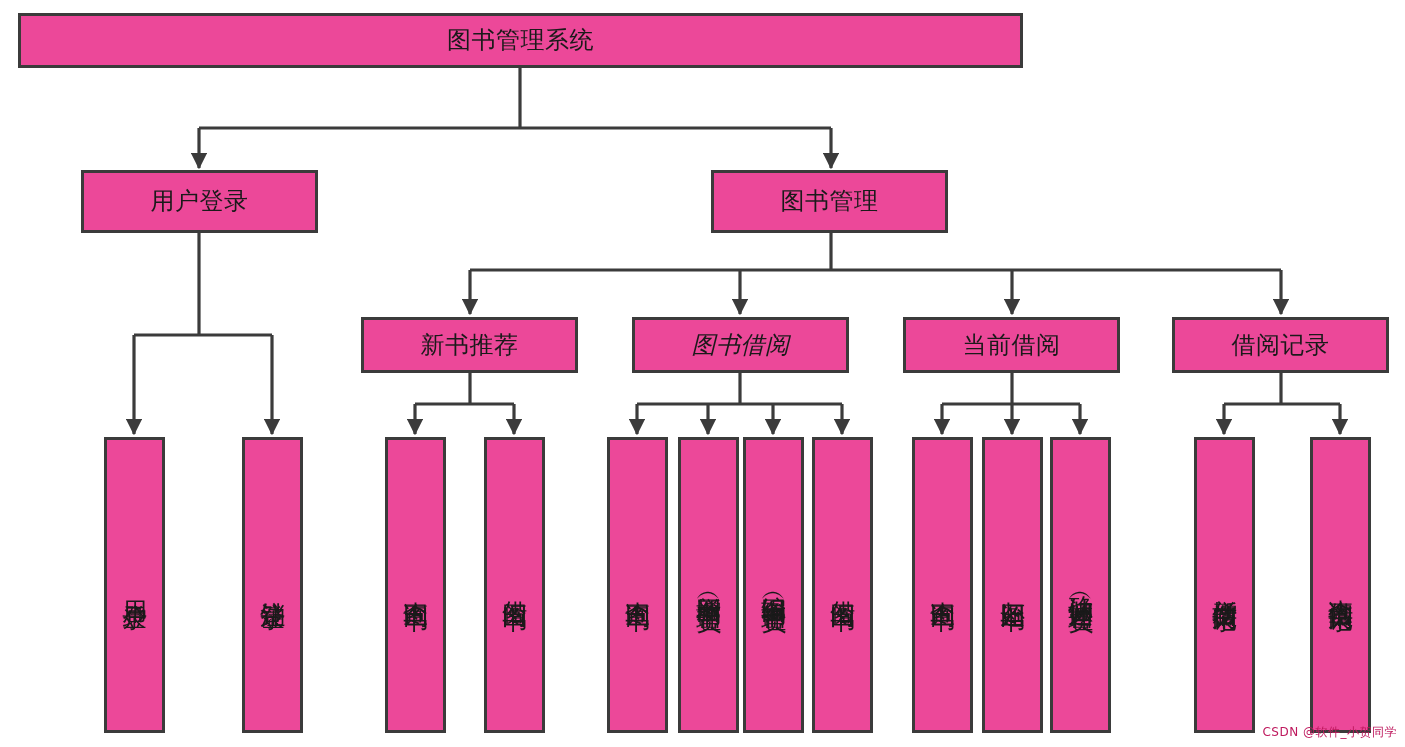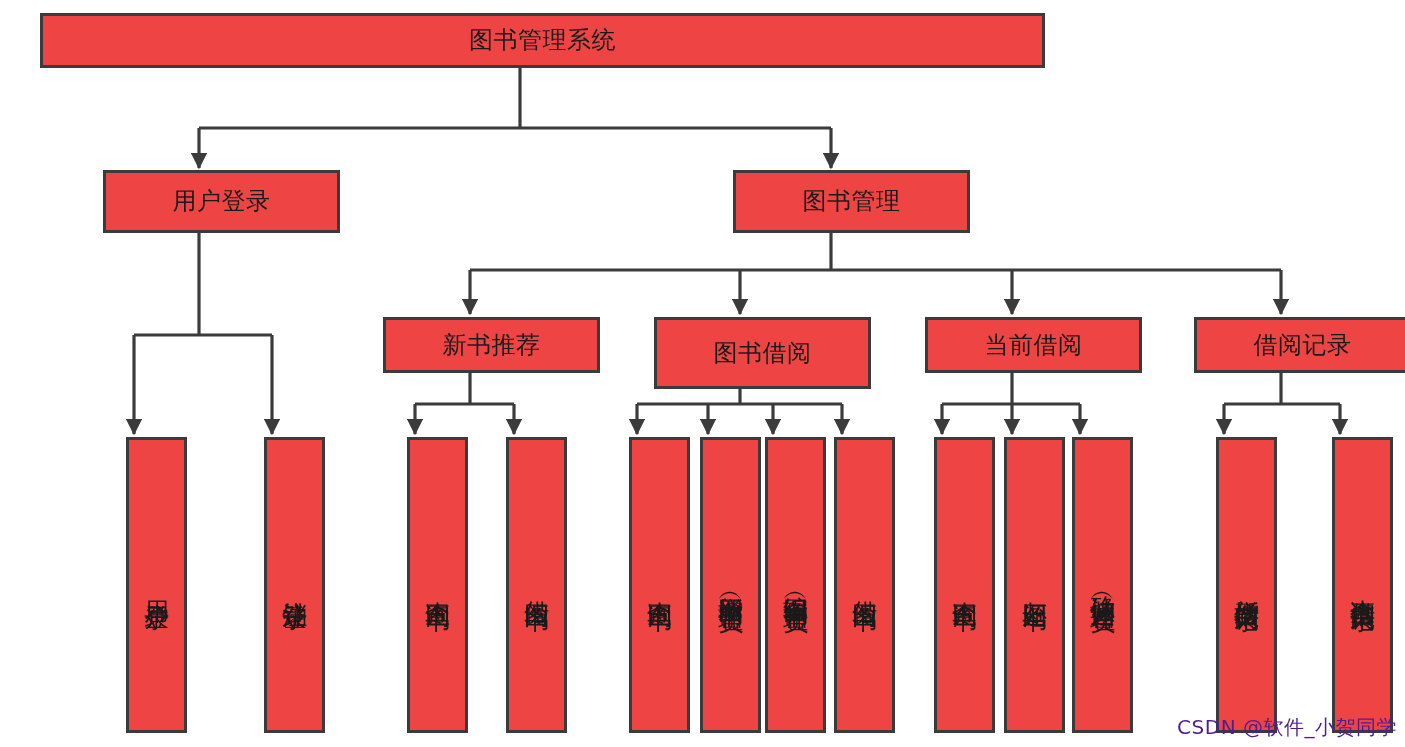--- a/index.html
+++ b/index.html
@@ -22,26 +22,25 @@
     position: absolute;
     left: 0;
     top: 0;
     width: 1405px;
     height: 747px;
   }
   .node {
     position: absolute;
     box-sizing: border-box;
     border: 3px solid #3b3b3b;
-    background: #ef4444;
+    background: #ec4899;
     display: flex;
     align-items: center;
     justify-content: center;
     color: #1a1a1a;
-    margin-left: 22px;
   }
   .node-label {
     display: block;
     white-space: pre;
     letter-spacing: 0.5px;
   }
   .node.horizontal .node-label {
     font-size: 24px;
     line-height: 1.1;
   }
@@ -54,22 +53,22 @@
     text-orientation: upright;
     font-size: 25px;
     line-height: 1.18;
     letter-spacing: 2px;
     text-align: center;
   }
   #watermark {
     position: absolute;
     right: 8px;
     bottom: 6px;
-    font-size: 20px;
-    color: #4c1d95;
+    font-size: 12px;
+    color: #be185d;
     letter-spacing: 0.5px;
     white-space: nowrap;
     pointer-events: none;
   }
 </style>
 </head>
 <body>
 
 <div id="diagram-root">
 
@@ -130,21 +129,21 @@
   <div class="node horizontal" style="left:81px; top:170px; width:237px; height:63px;">
     <span class="node-label">用户登录</span>
   </div>
   <div class="node horizontal" style="left:361px; top:317px; width:217px; height:56px;">
     <span class="node-label">新书推荐</span>
   </div>
 
   <div class="node horizontal" style="left:711px; top:170px; width:237px; height:63px;">
     <span class="node-label">图书管理</span>
   </div>
-  <div class="node horizontal" style="left:632px; top:317px; width:217px; height:72px;">
+  <div class="node horizontal" style="left:632px; top:317px; width:217px; height:56px;font-style:italic;">
     <span class="node-label">图书借阅</span>
   </div>
   <div class="node horizontal" style="left:1172px; top:317px; width:217px; height:56px;">
     <span class="node-label">借阅记录</span>
   </div>
   <div class="node horizontal" style="left:903px; top:317px; width:217px; height:56px;">
     <span class="node-label">当前借阅</span>
   </div>
 
   <div class="node vertical" style="left:104px; top:437px; width:61px; height:296px;">

